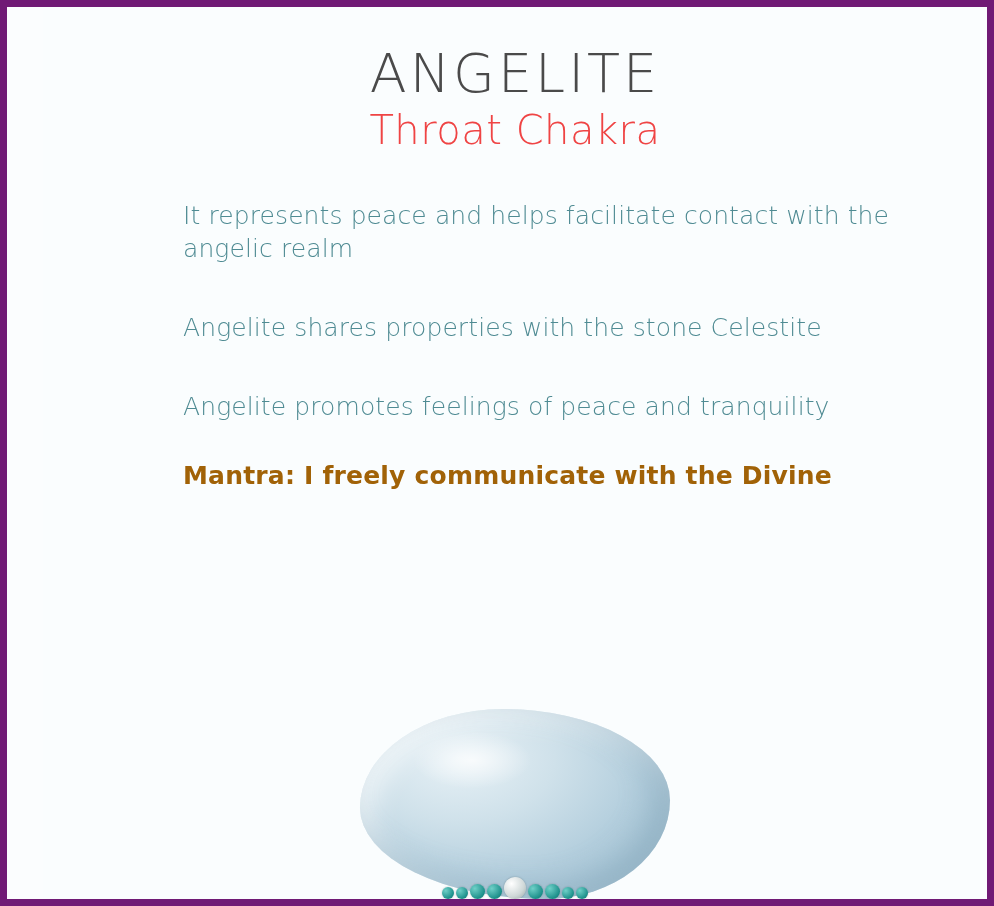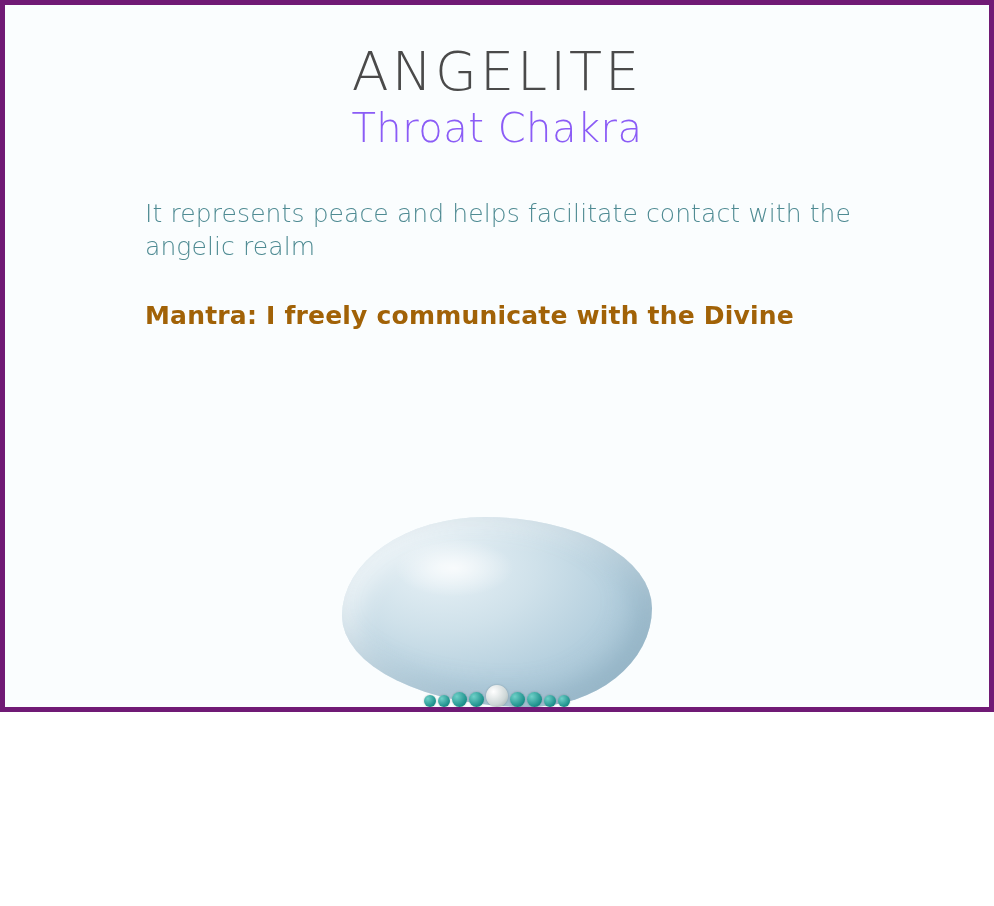--- a/index.html
+++ b/index.html
@@ -9,25 +9,26 @@
   }
   body {
     width: 994px;
     height: 906px;
     overflow: hidden;
     font-family: "Liberation Sans", sans-serif;
   }
   .card {
     position: relative;
     width: 994px;
-    height: 712px;
+    height: 906px;
     box-sizing: border-box;
-    border: 5px solid #701a75;
+    border: 7px solid #701a75;
     background: #fbfdfe;
     overflow: hidden;
+    padding-left: 36px;
   }
   .inner {
     position: relative;
     width: 100%;
     height: 100%;
     background: #fafdfe;
     box-sizing: border-box;
     padding: 0;
   }
   .title-block {
@@ -39,21 +40,21 @@
     font-weight: 300;
     font-size: 54px;
     letter-spacing: 3px;
     color: #4a4a4a;
     line-height: 1.08;
   }
   .subtitle {
     font-family: "DejaVu Sans", sans-serif;
     font-weight: 300;
     font-size: 40px;
-    color: #8b5cf6;
+    color: #ef4444;
     line-height: 1.15;
     margin-top: 4px;
     letter-spacing: 0.5px;
   }
   .body-block {
     padding: 0 0 0 140px;
     margin-top: 40px;
   }
   .lead {
     font-family: "DejaVu Sans", sans-serif;
@@ -148,20 +149,22 @@
 <div class="card">
   <div class="inner">
 
     <div class="title-block">
       <div class="title">ANGELITE</div>
       <div class="subtitle">Throat Chakra</div>
     </div>
 
     <div class="body-block">
       <div class="para">It represents peace and helps facilitate contact with the angelic realm</div>
+      <div class="para">Angelite shares properties with the stone Celestite</div>
+      <div class="para">Angelite promotes feelings of peace and tranquility</div>
       <div class="mantra">Mantra:  I freely communicate with the Divine</div>
     </div>
 
     <div class="stone-wrap">
       <div class="stone">
         <div class="stone-body"></div>
         <div class="stone-sheen"></div>
         <div class="beads">
           <div class="bead small"></div>
           <div class="bead small"></div>

